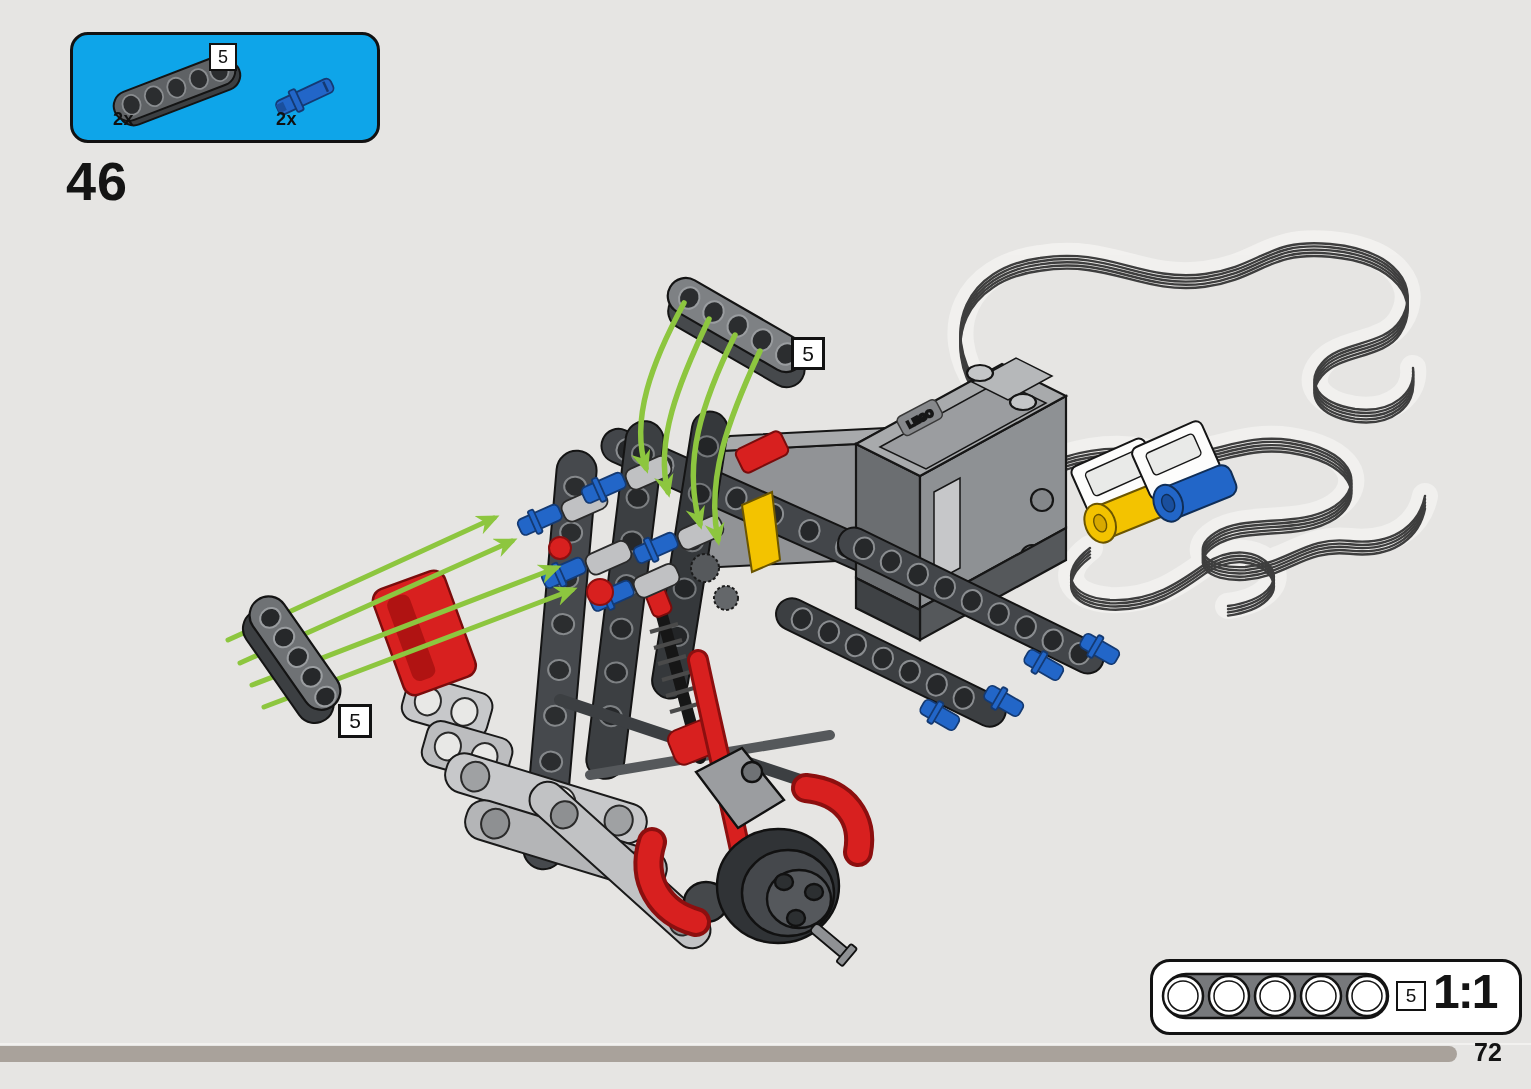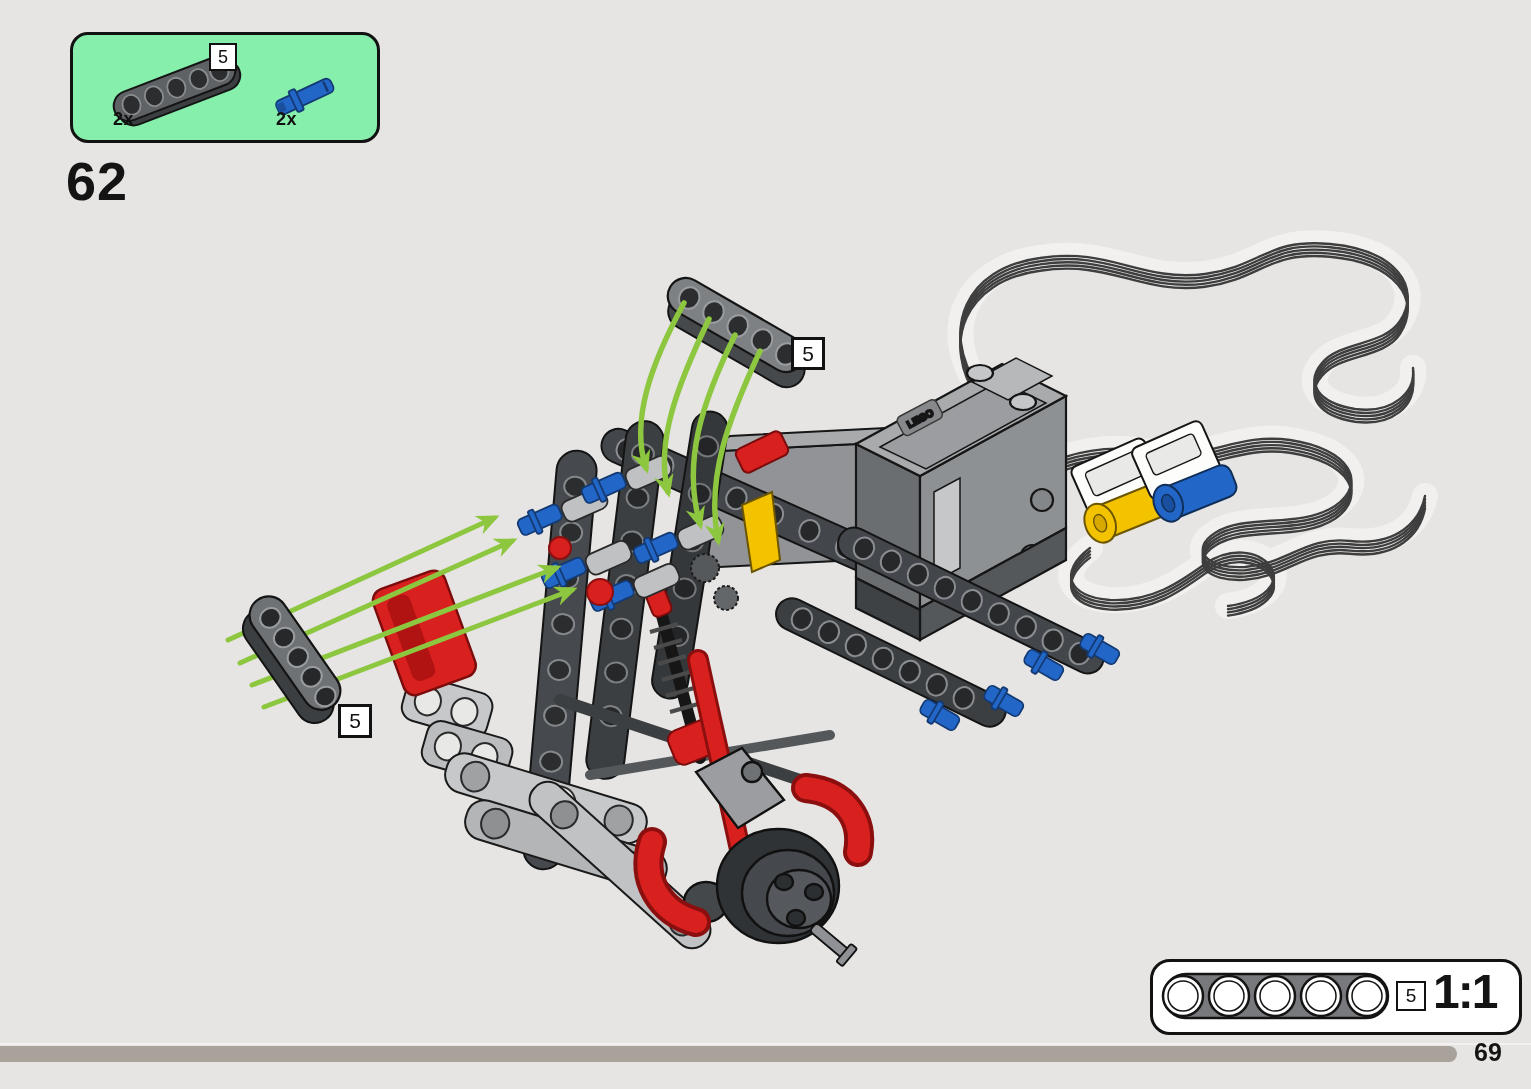--- a/index.html
+++ b/index.html
@@ -6,21 +6,21 @@
   .page{
     position:relative;width:1531px;height:1089px;overflow:hidden;
     background:#e6e5e3;
     font-family:"Liberation Sans", sans-serif;
     color:#161616;
   }
   .abs{position:absolute;}
   
   .parts-box{
     left:70px;top:32px;width:310px;height:111px;
-    background:#86efac;border:3px solid #121212;border-radius:18px;
+    background:#0ea5e9;border:3px solid #121212;border-radius:18px;
     box-sizing:border-box;
   }
   .parts-box svg{position:absolute;left:0;top:0;}
   .qty{
     position:absolute;font-weight:700;font-size:18px;color:#111;
     letter-spacing:0.5px;
   }
   .qty1{left:40px;top:74px;}
   .qty2{left:203px;top:74px;}
   
@@ -412,21 +412,21 @@
         <rect x="219" y="50" width="7" height="23" rx="2" fill="#2266c8"></rect>
         <line x1="255" y1="56" x2="255" y2="67" stroke="#143a73" stroke-width="2.5"></line>
         <rect x="202" y="57" width="8" height="9" fill="#1a4f9d" stroke="none"></rect>
       </g>
     </svg>
     <span class="qty qty1">2x</span>
     <span class="qty qty2">2x</span>
   </div>
   <div class="badge badge-parts">5</div>
 
-  <div class="abs step-number">62</div>
+  <div class="abs step-number">46</div>
 
   <div class="badge badge-top">5</div>
   <div class="badge badge-left">5</div>
 
   <div class="abs scale-box"></div>
   <svg class="abs" style="left:1150px;top:959px;" width="372" height="76" viewBox="0 0 372 76">
     <rect x="14" y="15" width="224" height="44" rx="22" fill="#77797c" stroke="#141414" stroke-width="2.5"></rect>
     <g fill="#ffffff" stroke="#141414" stroke-width="2.5">
       <circle cx="33" cy="37" r="20"></circle>
         <circle cx="79" cy="37" r="20"></circle>
@@ -440,15 +440,15 @@
       <circle cx="125" cy="37" r="15"></circle>
         <circle cx="171" cy="37" r="15"></circle>
       <circle cx="217" cy="37" r="15"></circle>
     </g>
   </svg>
   <div class="badge badge-scale">5</div>
   <div class="abs scale-label">1:1</div>
 
   <div class="abs progress-topline"></div>
   <div class="abs progress-bar"></div>
-  <div class="abs page-number">69</div>
+  <div class="abs page-number">72</div>
 
 </div>
 
 </body></html>

